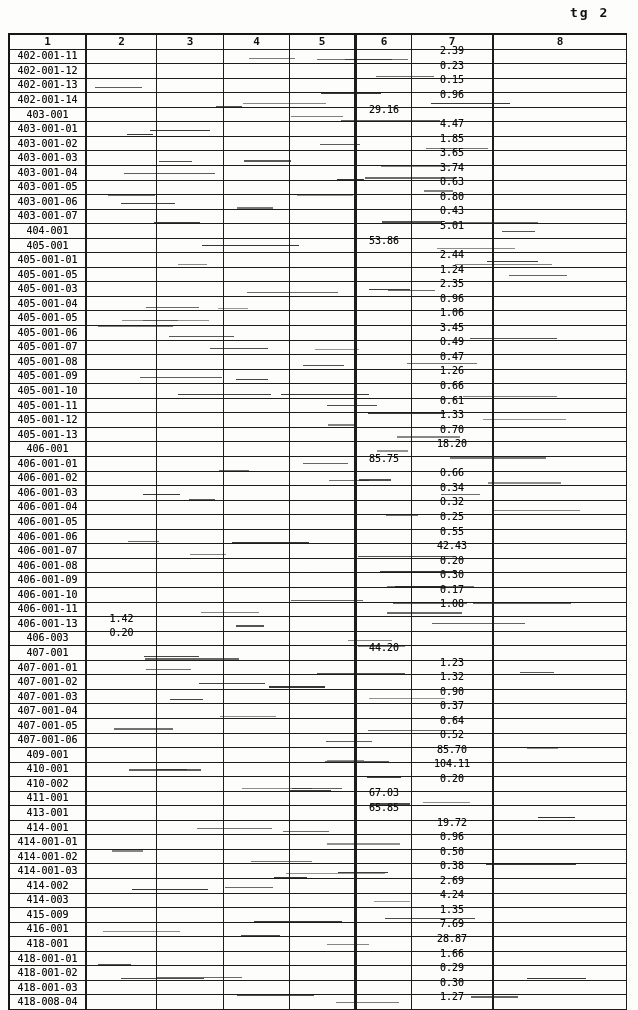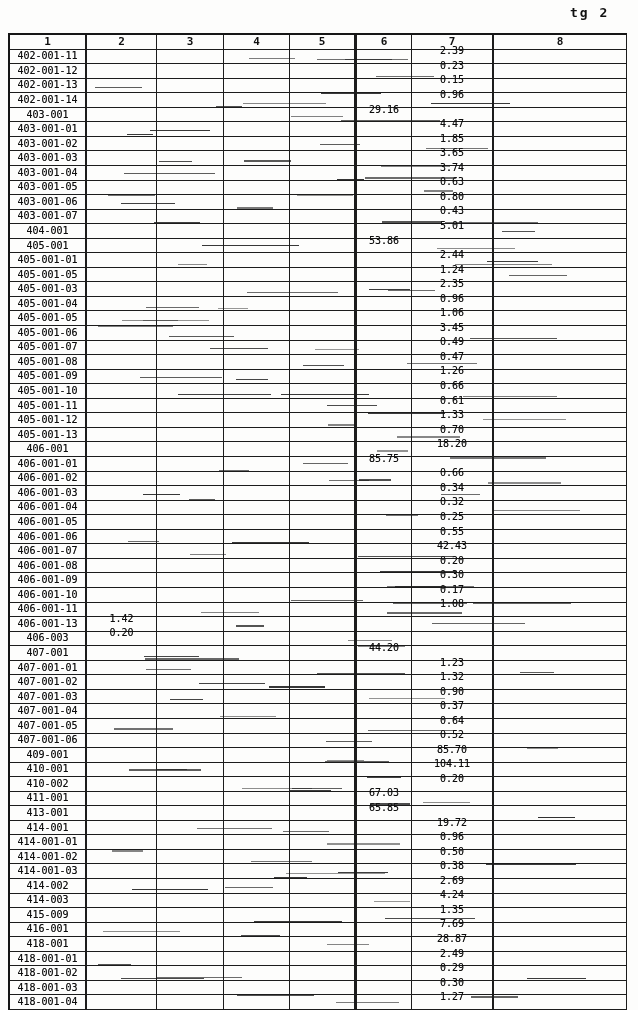--- a/index.html
+++ b/index.html
@@ -797,21 +797,21 @@
       <div class="cell c8"></div>
       <div class="cell c1">
         <span class="code">418-001-01</span>
       </div>
       <div class="cell c2"></div>
       <div class="cell c3"></div>
       <div class="cell c4"></div>
       <div class="cell c5"></div>
       <div class="cell c6"></div>
       <div class="cell c7">
-        <span class="val">2.49</span>
+        <span class="val">1.66</span>
       </div>
       <div class="cell c8"></div>
       <div class="cell c1">
         <span class="code">418-001-02</span>
       </div>
       <div class="cell c2"></div>
       <div class="cell c3"></div>
       <div class="cell c4"></div>
       <div class="cell c5"></div>
       <div class="cell c6"></div>
@@ -825,21 +825,21 @@
       <div class="cell c2"></div>
       <div class="cell c3"></div>
       <div class="cell c4"></div>
       <div class="cell c5"></div>
       <div class="cell c6"></div>
       <div class="cell c7">
         <span class="val">0.30</span>
       </div>
       <div class="cell c8"></div>
       <div class="cell c1">
-        <span class="code">418-001-04</span>
+        <span class="code">418-008-04</span>
       </div>
       <div class="cell c2"></div>
       <div class="cell c3"></div>
       <div class="cell c4"></div>
       <div class="cell c5"></div>
       <div class="cell c6"></div>
       <div class="cell c7">
         <span class="val">1.27</span>
       </div>
       <div class="cell c8"></div>

